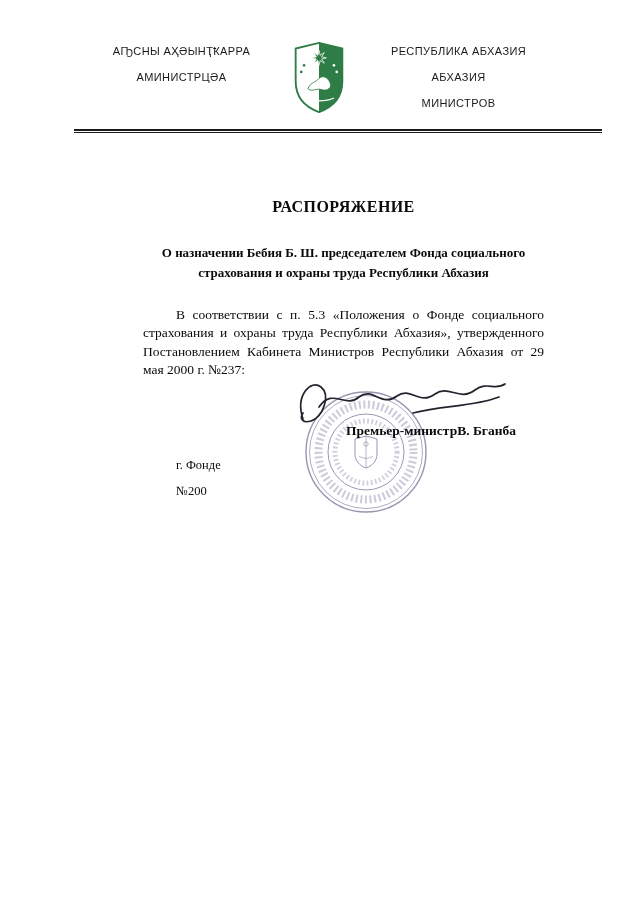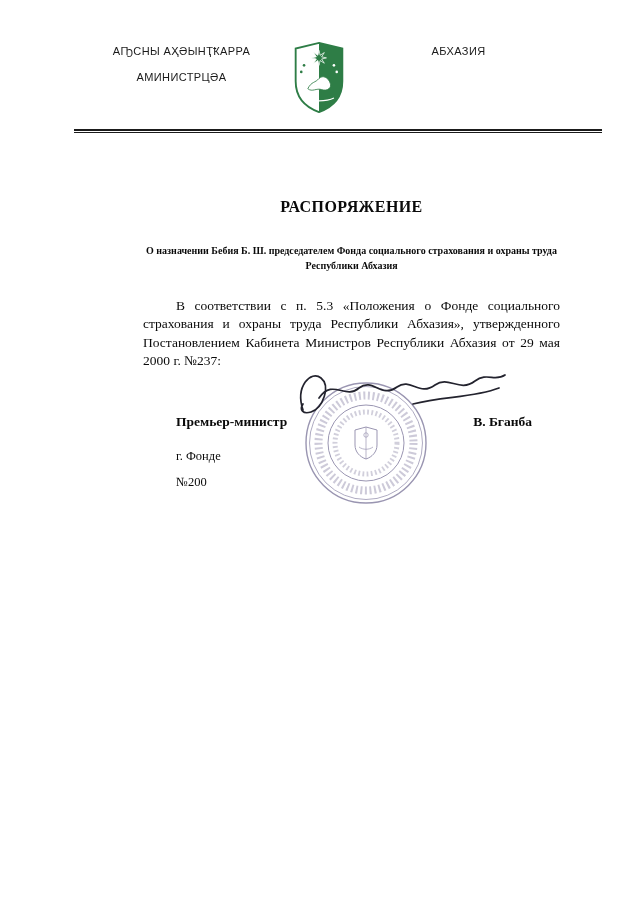--- a/index.html
+++ b/index.html
@@ -31,44 +31,44 @@
   .emblem-wrap { width:58px; margin-top:2px; }
 
   .double-rule {
     position:absolute; top:117px; left:36px; width:568px; height:4px;
     border-top:2px solid #1b1b1b;
     border-bottom:1px solid #1b1b1b;
   }
 
   
   .doc-main {
-    position:absolute; top:124px; left:0; right:0;
+    position:absolute; top:124px; left:0; right:16px;
     padding:62px 42px 0 105px;
   }
   .doc-title {
     font-size:16px; font-weight:700; text-align:center;
     letter-spacing:0.4px;
     margin:0 0 27px 0;
   }
   .doc-subject {
-    font-size:10px; font-weight:700; text-align:center;
+    font-size:13px; font-weight:700; text-align:center;
     line-height:1.5;
     max-width:460px;
     margin:0 auto 24px auto;
   }
   .doc-par {
     font-size:13.5px; line-height:1.36;
     text-align:justify; text-indent:33px;
     margin:0 0 20px 0;
   }
 
   
   .signature-area { position:relative; margin-top:44px; height:190px; }
   .sig-row {
-    display:flex; justify-content:space-between;
+    display:flex; justify-content:flex-end;
     font-weight:700; font-size:13.5px;
     padding-left:33px; padding-right:28px;
     position:relative; z-index:2;
   }
   .footer-lines {
     margin-left:33px; margin-top:14px;
     font-size:12.5px; line-height:25.5px;
     position:relative; z-index:2;
   }
   .stamp {
@@ -107,21 +107,23 @@
         <path d="M18 52 C22 44 26 46 30 41 C34 37 40 40 42 46 C44 51 39 55 33 53 C27 51 23 56 18 52 Z" fill="#ffffff" stroke="#2e7d46" stroke-width="0.9"></path>
         <circle cx="14" cy="27" r="1.4" fill="#2e7d46"></circle>
         <circle cx="11" cy="34" r="1.4" fill="#2e7d46"></circle>
         <circle cx="46" cy="27" r="1.4" fill="#ffffff"></circle>
         <circle cx="49" cy="34" r="1.4" fill="#ffffff"></circle>
         <path d="M14 62 C22 66 38 66 46 62" fill="none" stroke="#ffffff" stroke-width="1.2"></path>
       </svg>
     </div>
 
     <div class="header-col">
+      <div>РЕСПУБЛИКА АБХАЗИЯ</div>
       <div>АБХАЗИЯ</div>
+      <div>МИНИСТРОВ</div>
     </div>
   </header>
 
   <div class="double-rule"></div>
 
   <main class="doc-main">
     <h1 class="doc-title">РАСПОРЯЖЕНИЕ</h1>
     <h2 class="doc-subject">О назначении Бебия Б. Ш. председателем Фонда социального страхования и охраны труда Республики Абхазия</h2>
 
     <p class="doc-par">В соответствии с п. 5.3 «Положения о Фонде социального страхования и охраны труда Республики Абхазия», утвержденного Постановлением Кабинета Министров Республики Абхазия от 29 мая 2000 г. №237:</p>

